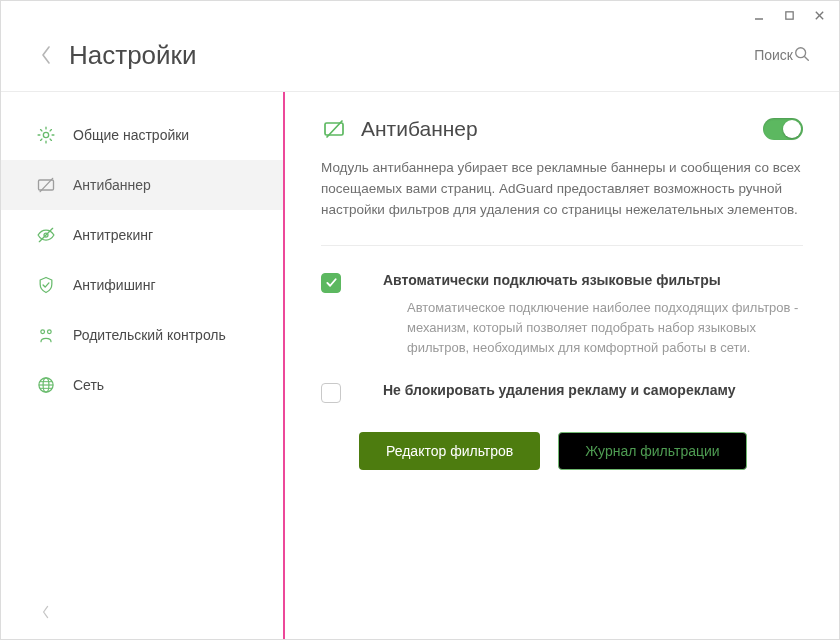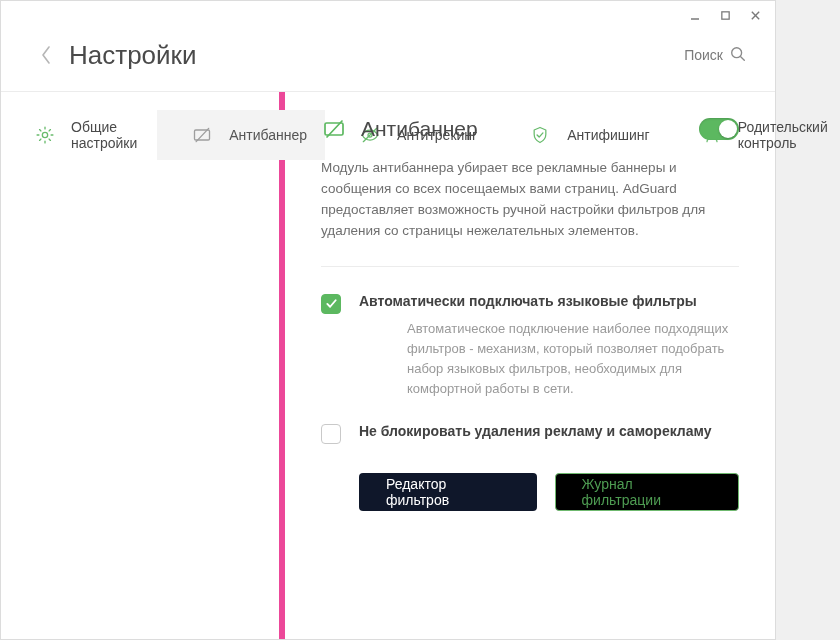--- a/index.html
+++ b/index.html
@@ -5,21 +5,21 @@
   * { margin: 0; padding: 0; box-sizing: border-box; }
   body {
     font-family: -apple-system, BlinkMacSystemFont, "Segoe UI", Arial, sans-serif;
     background: #f0f0f0;
     width: 840px;
     height: 640px;
     overflow: hidden;
   }
   .window {
     background: #ffffff;
-    width: 776px;
+    width: 840px;
     height: 640px;
     border: 1px solid #dcdcdc;
     display: flex;
     flex-direction: column;
   }
   
   .titlebar {
     height: 28px;
     display: flex;
     justify-content: flex-end;
@@ -57,44 +57,44 @@
   }
   .page-title {
     font-size: 26px;
     font-weight: 300;
     color: #4a4a4a;
   }
   .spacer { flex: 1; }
   .search-wrap {
     display: flex;
     align-items: center;
-    gap: 6px;
+    gap: 0;
     color: #7a7a7a;
     font-size: 14px;
     cursor: pointer;
   }
   .search-wrap svg { stroke: #8a8a8a; }
   
   .hsep {
     height: 1px;
     background: #ececec;
     margin: 0 0 0 0;
   }
   
   .body {
     flex: 1;
     display: flex;
     min-height: 0;
   }
   
   .sidebar {
     width: 284px;
-    border-right: 6px solid #ec4899;
-    display: flex;
-    flex-direction: row;
+    border-right: 2px solid #ec4899;
+    display: flex;
+    flex-direction: column;
     padding-top: 18px;
   }
   .side-item {
     height: 50px;
     display: flex;
     align-items: center;
     padding: 0 18px 0 34px;
     gap: 16px;
     cursor: pointer;
     font-size: 14px;
@@ -197,20 +197,21 @@
     border-color: #5cb860;
   }
   .chk.checked svg { display: block; }
   .chk svg { display: none; }
   .opt .texts { flex: 1; }
   .opt-title {
     font-size: 14px;
     font-weight: 600;
     color: #414141;
     margin-bottom: 10px;
+    margin-left: 24px;
   }
   .opt-desc {
     font-size: 13px;
     line-height: 1.55;
     color: #9a9a9a;
     margin-left: 48px;
   }
   .btn-row {
     display: flex;
     gap: 18px;
@@ -222,21 +223,21 @@
     padding: 0 26px;
     border-radius: 4px;
     font-size: 14px;
     cursor: pointer;
     display: inline-flex;
     align-items: center;
     justify-content: center;
     border: 1px solid transparent;
   }
   .btn.primary {
-    background: #0f172a;
+    background: #4d7c0f;
     color: #ffffff;
   }
   .btn.secondary {
     background: #000000;
     border-color: #6fb96f;
     color: #4e9c52;
   }
 </style>
 </head>
 <body>

